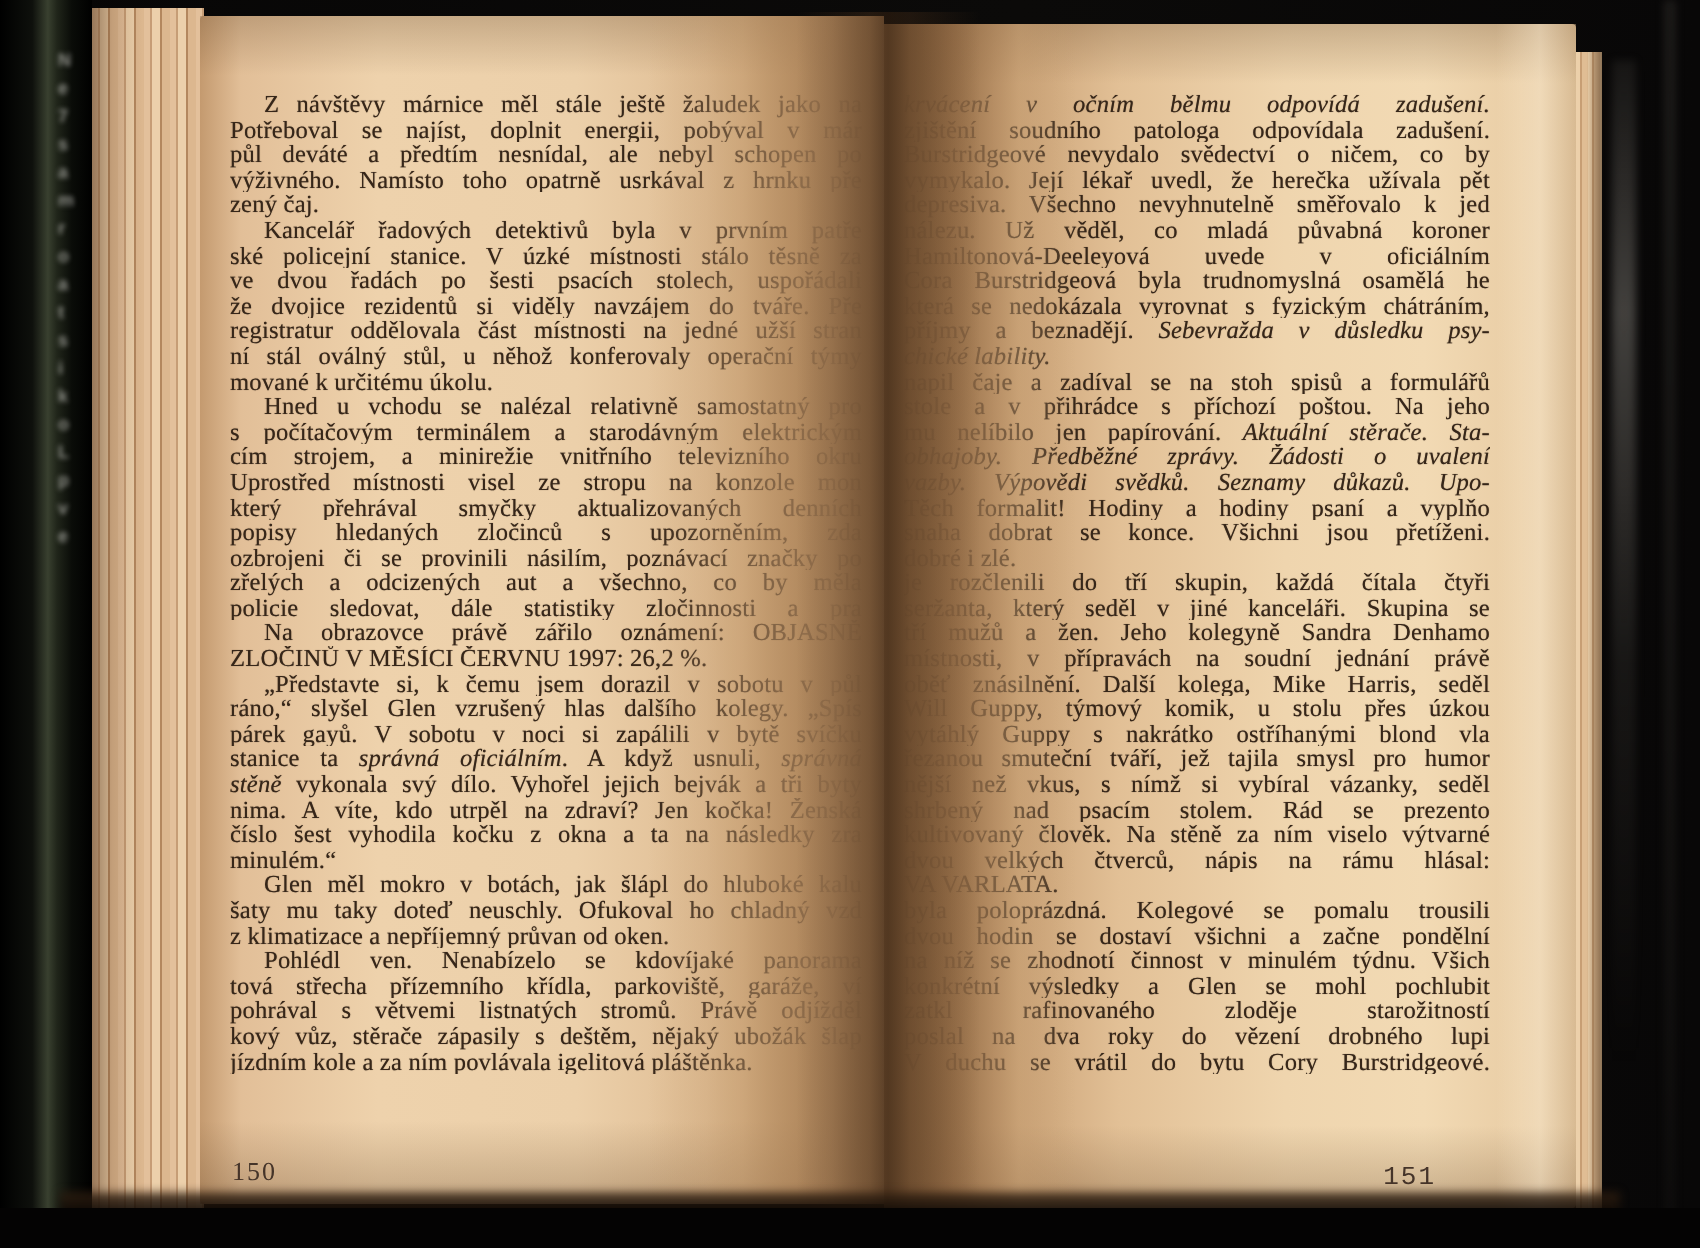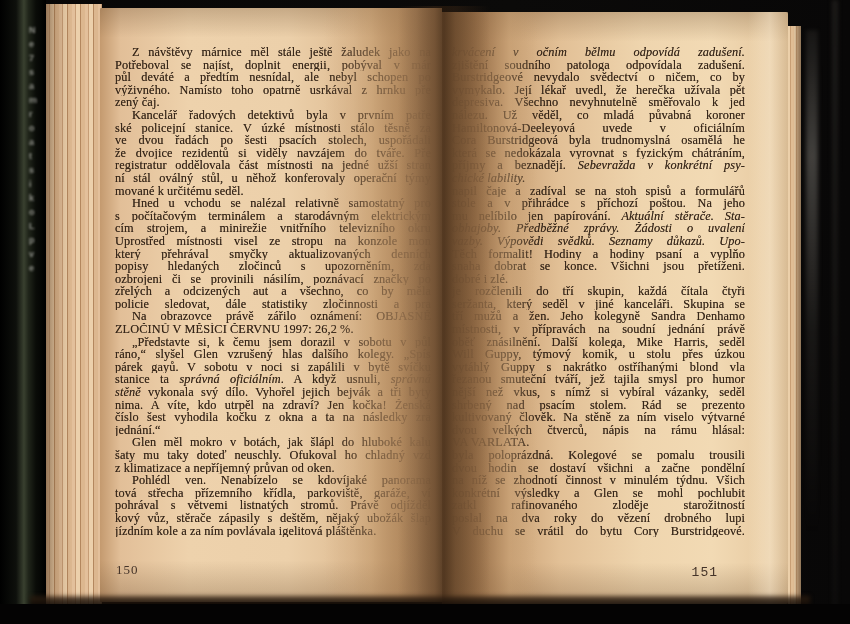--- a/index.html
+++ b/index.html
@@ -44,21 +44,21 @@
   
   .text-block{position:absolute;z-index:2;color:#362619;
          text-shadow:0 0 0.5px rgba(54,38,25,0.65);}
   .page-left .text-block{left:15px;right:11px;top:38px;}
   .page-right .text-block{left:10px;right:43px;top:34px;}
   .line{font-size:12.3px;line-height:12.6px;height:12.6px;overflow:hidden;
         text-align:justify;text-align-last:justify;letter-spacing:0.1px;}
   .line.end{text-align:right;text-align-last:left;}
   .line.p{text-indent:17px;}
   .line i{font-style:italic;}
-  .page-number{position:absolute;bottom:24px;font-size:13px;color:#453429;letter-spacing:1px;z-index:2;}
+  .page-number{position:absolute;bottom:8px;font-size:13px;color:#453429;letter-spacing:1px;z-index:2;}
   .page-number.left{left:16px;}
   .page-number.right{right:70px;font-family:Liberation Mono, monospace;}
   
   .gloss{position:absolute;pointer-events:none;filter:blur(2px);}
   .gloss.g1{left:806px;width:12px;top:30px;bottom:90px;
          background:linear-gradient(180deg,rgba(150,145,135,0.10) 0%,rgba(200,195,185,0.30) 25%,rgba(140,135,125,0.12) 60%,rgba(0,0,0,0) 100%);}
   .gloss.g2{left:832px;width:6px;top:0;bottom:0;
          background:linear-gradient(180deg,rgba(120,115,105,0.18),rgba(60,58,54,0.10));}
   
   .bottom-band{position:absolute;left:0;right:0;bottom:0;height:20px;background:#040303;z-index:7;}
@@ -102,40 +102,40 @@
         <div class="line"><span>Potřeboval se najíst, doplnit energii, pobýval v már</span></div>
         <div class="line"><span>půl deváté a předtím nesnídal, ale nebyl schopen po</span></div>
         <div class="line"><span>výživného. Namísto toho opatrně usrkával z hrnku pře</span></div>
         <div class="line end"><span>zený čaj.</span></div>
         <div class="line p"><span>Kancelář řadových detektivů byla v prvním patře</span></div>
         <div class="line"><span>ské policejní stanice. V úzké místnosti stálo těsně za</span></div>
         <div class="line"><span>ve dvou řadách po šesti psacích stolech, uspořádali</span></div>
         <div class="line"><span>že dvojice rezidentů si viděly navzájem do tváře. Pře</span></div>
         <div class="line"><span>registratur oddělovala část místnosti na jedné užší stran</span></div>
         <div class="line"><span>ní stál oválný stůl, u něhož konferovaly operační týmy</span></div>
-        <div class="line end"><span>mované k určitému seděl.</span></div>
+        <div class="line end"><span>mované k určitému úkolu.</span></div>
         <div class="line p"><span>Hned u vchodu se nalézal relativně samostatný pro</span></div>
         <div class="line"><span>s počítačovým terminálem a starodávným elektrickým</span></div>
         <div class="line"><span>cím strojem, a minirežie vnitřního televizního okru</span></div>
         <div class="line"><span>Uprostřed místnosti visel ze stropu na konzole mon</span></div>
         <div class="line"><span>který přehrával smyčky aktualizovaných denních</span></div>
         <div class="line"><span>popisy hledaných zločinců s upozorněním, zda</span></div>
         <div class="line"><span>ozbrojeni či se provinili násilím, poznávací značky po</span></div>
         <div class="line"><span>zřelých a odcizených aut a všechno, co by měla</span></div>
         <div class="line"><span>policie sledovat, dále statistiky zločinnosti a pra</span></div>
         <div class="line p"><span>Na obrazovce právě zářilo oznámení: OBJASNĚ</span></div>
         <div class="line end"><span>ZLOČINŮ V MĚSÍCI ČERVNU 1997: 26,2 %.</span></div>
         <div class="line p"><span>„Představte si, k čemu jsem dorazil v sobotu v půl</span></div>
         <div class="line"><span>ráno,“ slyšel Glen vzrušený hlas dalšího kolegy. „Spís</span></div>
         <div class="line"><span>párek gayů. V sobotu v noci si zapálili v bytě svíčku</span></div>
         <div class="line"><span>stanice ta </span><i>správná oficiálním</i><span>. A když usnuli, </span><i>správná</i></div>
         <div class="line"><i>stěně</i><span> vykonala svý dílo. Vyhořel jejich bejvák a tři byty</span></div>
         <div class="line"><span>nima. A víte, kdo utrpěl na zdraví? Jen kočka! Ženská</span></div>
         <div class="line"><span>číslo šest vyhodila kočku z okna a ta na následky zra</span></div>
-        <div class="line end"><span>jednání.“</span></div>
+        <div class="line end"><span>minulém.“</span></div>
         <div class="line p"><span>Glen měl mokro v botách, jak šlápl do hluboké kalu</span></div>
         <div class="line"><span>šaty mu taky doteď neuschly. Ofukoval ho chladný vzd</span></div>
         <div class="line end"><span>z klimatizace a nepříjemný průvan od oken.</span></div>
         <div class="line p"><span>Pohlédl ven. Nenabízelo se kdovíjaké panorama</span></div>
         <div class="line"><span>tová střecha přízemního křídla, parkoviště, garáže, ví</span></div>
         <div class="line"><span>pohrával s větvemi listnatých stromů. Právě odjížděl</span></div>
         <div class="line"><span>kový vůz, stěrače zápasily s deštěm, nějaký ubožák šlap</span></div>
         <div class="line end"><span>jízdním kole a za ním povlávala igelitová pláštěnka.</span></div>
       </div>
     <div class="page-number left">150</div>
@@ -147,21 +147,21 @@
     <div class="text-block">
         <div class="line"><i>krvácení v očním bělmu odpovídá zadušení.</i></div>
         <div class="line"><span>zjištění soudního patologa odpovídala zadušení.</span></div>
         <div class="line"><span>Burstridgeové nevydalo svědectví o ničem, co by</span></div>
         <div class="line"><span>vymykalo. Její lékař uvedl, že herečka užívala pět</span></div>
         <div class="line"><span>depresiva. Všechno nevyhnutelně směřovalo k jed</span></div>
         <div class="line"><span>nálezu. Už věděl, co mladá půvabná koroner</span></div>
         <div class="line"><span>Hamiltonová-Deeleyová uvede v oficiálním</span></div>
         <div class="line"><span>Cora Burstridgeová byla trudnomyslná osamělá he</span></div>
         <div class="line"><span>která se nedokázala vyrovnat s fyzickým chátráním,</span></div>
-        <div class="line"><span>příjmy a beznadějí. </span><i>Sebevražda v konkrétní psy-</i></div>
+        <div class="line"><span>příjmy a beznadějí. </span><i>Sebevražda v důsledku psy-</i></div>
         <div class="line end"><i>chické lability.</i></div>
         <div class="line"><span>napil čaje a zadíval se na stoh spisů a formulářů</span></div>
         <div class="line"><span>stole a v přihrádce s příchozí poštou. Na jeho</span></div>
         <div class="line"><span>mu nelíbilo jen papírování. </span><i>Aktuální stěrače. Sta-</i></div>
         <div class="line"><i>obhajoby. Předběžné zprávy. Žádosti o uvalení</i></div>
         <div class="line"><i>vazby. Výpovědi svědků. Seznamy důkazů. Upo-</i></div>
         <div class="line"><span>Těch formalit! Hodiny a hodiny psaní a vyplňo</span></div>
         <div class="line"><span>snaha dobrat se konce. Všichni jsou přetíženi.</span></div>
         <div class="line end"><span>dobré i zlé.</span></div>
         <div class="line"><span>je rozčlenili do tří skupin, každá čítala čtyři</span></div>

